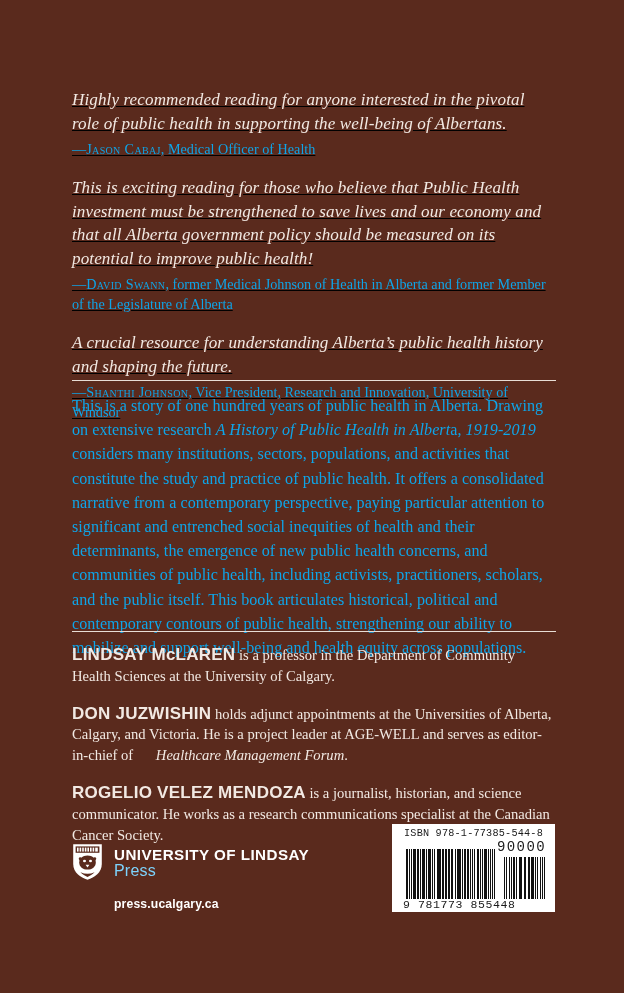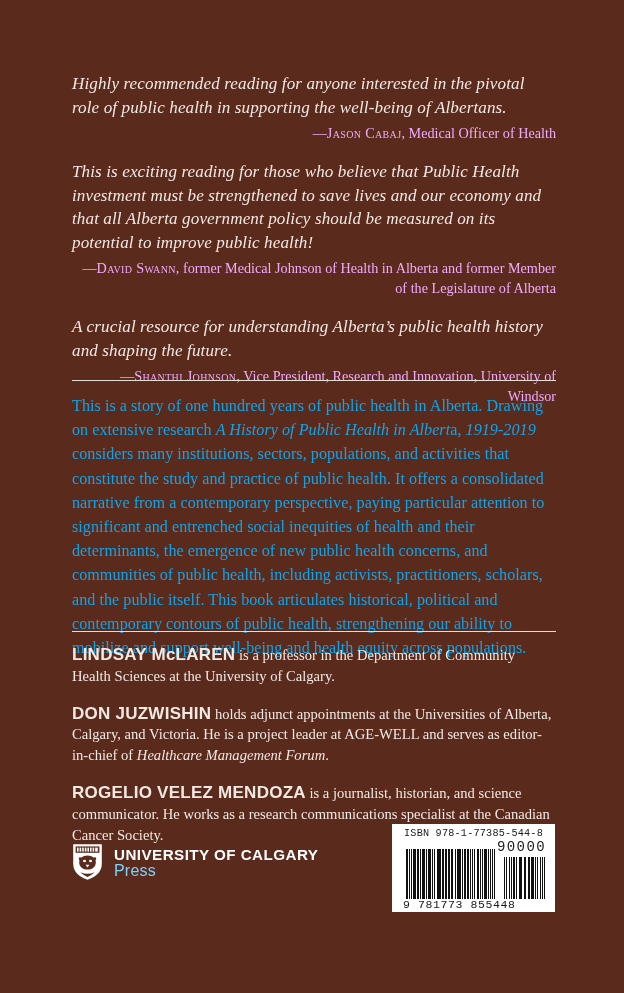--- a/index.html
+++ b/index.html
@@ -22,43 +22,44 @@
     position: absolute;
     left: 72px;
     top: 0;
     width: 484px;
     height: 993px;
   }
 
   
   .blurbs {
     position: absolute;
-    top: 72px;
+    top: 88px;
     left: 0;
     width: 484px;
+    text-decoration: underline;
   }
   .blurb {
     margin-bottom: 17px;
   }
   .blurb:last-child { margin-bottom: 12px; }
   .blurb-text {
     font-family: "Liberation Serif", serif;
     font-style: italic;
     font-size: 17.1px;
     line-height: 23.5px;
     color: #f2e9e3;
     margin: 0;
     letter-spacing: 0.1px;
   }
   .blurb-attrib {
     font-family: "Liberation Serif", serif;
     font-size: 14.2px;
     line-height: 20px;
-    color: #f0abfc;
-    text-align: right;
+    color: #0ea5e9;
+    text-align: left;
     margin: 4px 0 0 0;
   }
   .sc {
     font-variant: small-caps;
     letter-spacing: 0.35px;
   }
 
   
   .rule {
     height: 1px;
@@ -99,21 +100,21 @@
     color: #f2e9e3;
     margin: 0 0 17px 0;
   }
   .bio:last-child { margin-bottom: 0; }
   .bio-name {
     font-family: "Liberation Sans", sans-serif;
     font-weight: bold;
     font-size: 17px;
     letter-spacing: 0.25px;
   }
-  .bio em { font-style: italic; }
+  .bio em { font-style: italic; margin-left: 19px; }
 
   
   .publisher {
     position: absolute;
     top: 843px;
     left: 0;
     width: 300px;
   }
   .pub-row {
     display: flex;
@@ -267,24 +268,25 @@
             <path d="M9.0 14.4 C7.2 13.6 6.3 15.0 7.0 16.6 C7.6 17.9 8.6 18.2 9.4 17.6 Z" fill="#5a2a1d"></path>
             <path d="M22.0 14.4 C23.8 13.6 24.7 15.0 24.0 16.6 C23.4 17.9 22.4 18.2 21.6 17.6 Z" fill="#5a2a1d"></path>
             <ellipse cx="12.5" cy="18.0" rx="1.5" ry="1.2" fill="#ffffff"></ellipse>
             <ellipse cx="18.5" cy="18.0" rx="1.5" ry="1.2" fill="#ffffff"></ellipse>
             <path d="M13.6 21.8 H17.4 L15.5 24.4 Z" fill="#ffffff"></path>
             <path d="M8.4 29.2 C10.6 31.4 13.0 32.9 15.5 33.9 C18.0 32.9 20.4 31.4 22.6 29.2
                      C20.2 30.2 17.8 30.7 15.5 30.7 C13.2 30.7 10.8 30.2 8.4 29.2 Z" fill="#5a2a1d"></path>
           </svg>
         </span>
         <span class="pub-names">
-          <span class="pub-title">UNIVERSITY OF CALGARY</span>
+          <span class="pub-title">UNIVERSITY OF LINDSAY</span>
           <span class="pub-sub">Press</span>
         </span>
       </div>
+      <div class="pub-url">press.ucalgary.ca</div>
     </div>
 
   </div>
 
   <div class="barcode-panel">
     <div class="isbn-line">ISBN 978-1-77385-544-8</div>
     <div class="bar-area">
       <div class="addon-digits">90000</div>
       <div class="bars-main">
           <div class="bar" style="left: 0%; width: 0.757576%; background: rgb(17, 17, 17);"></div>

